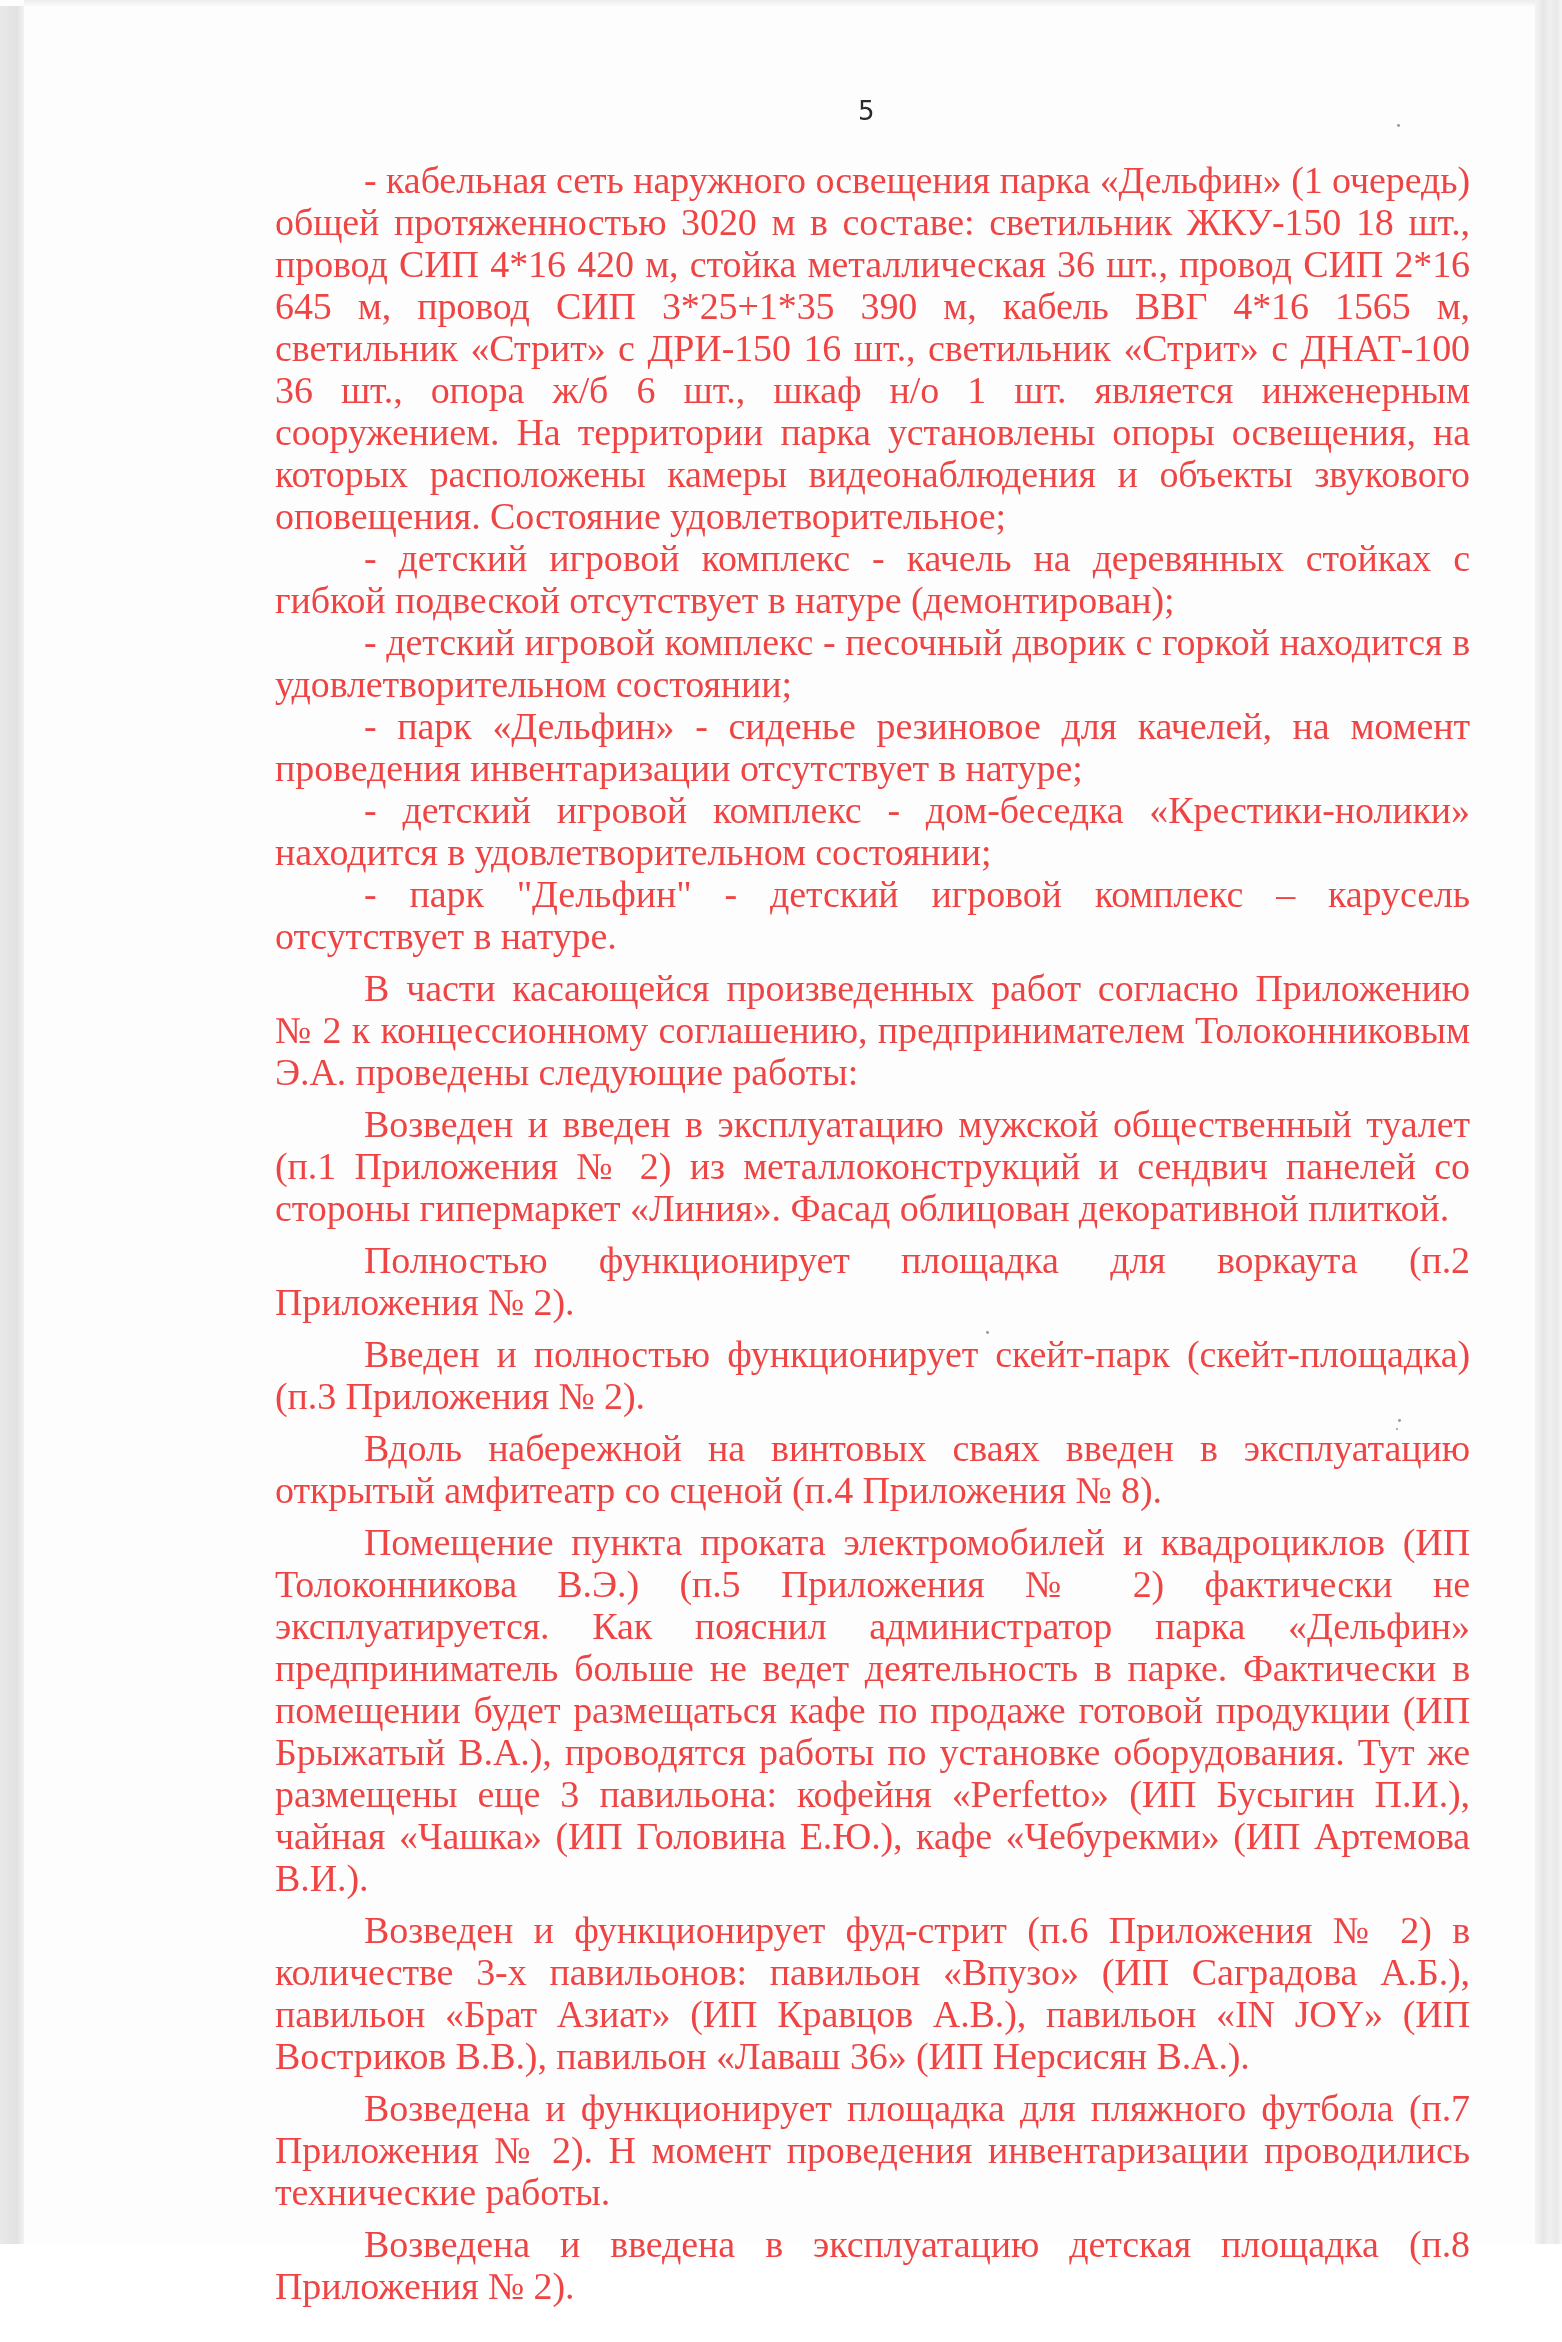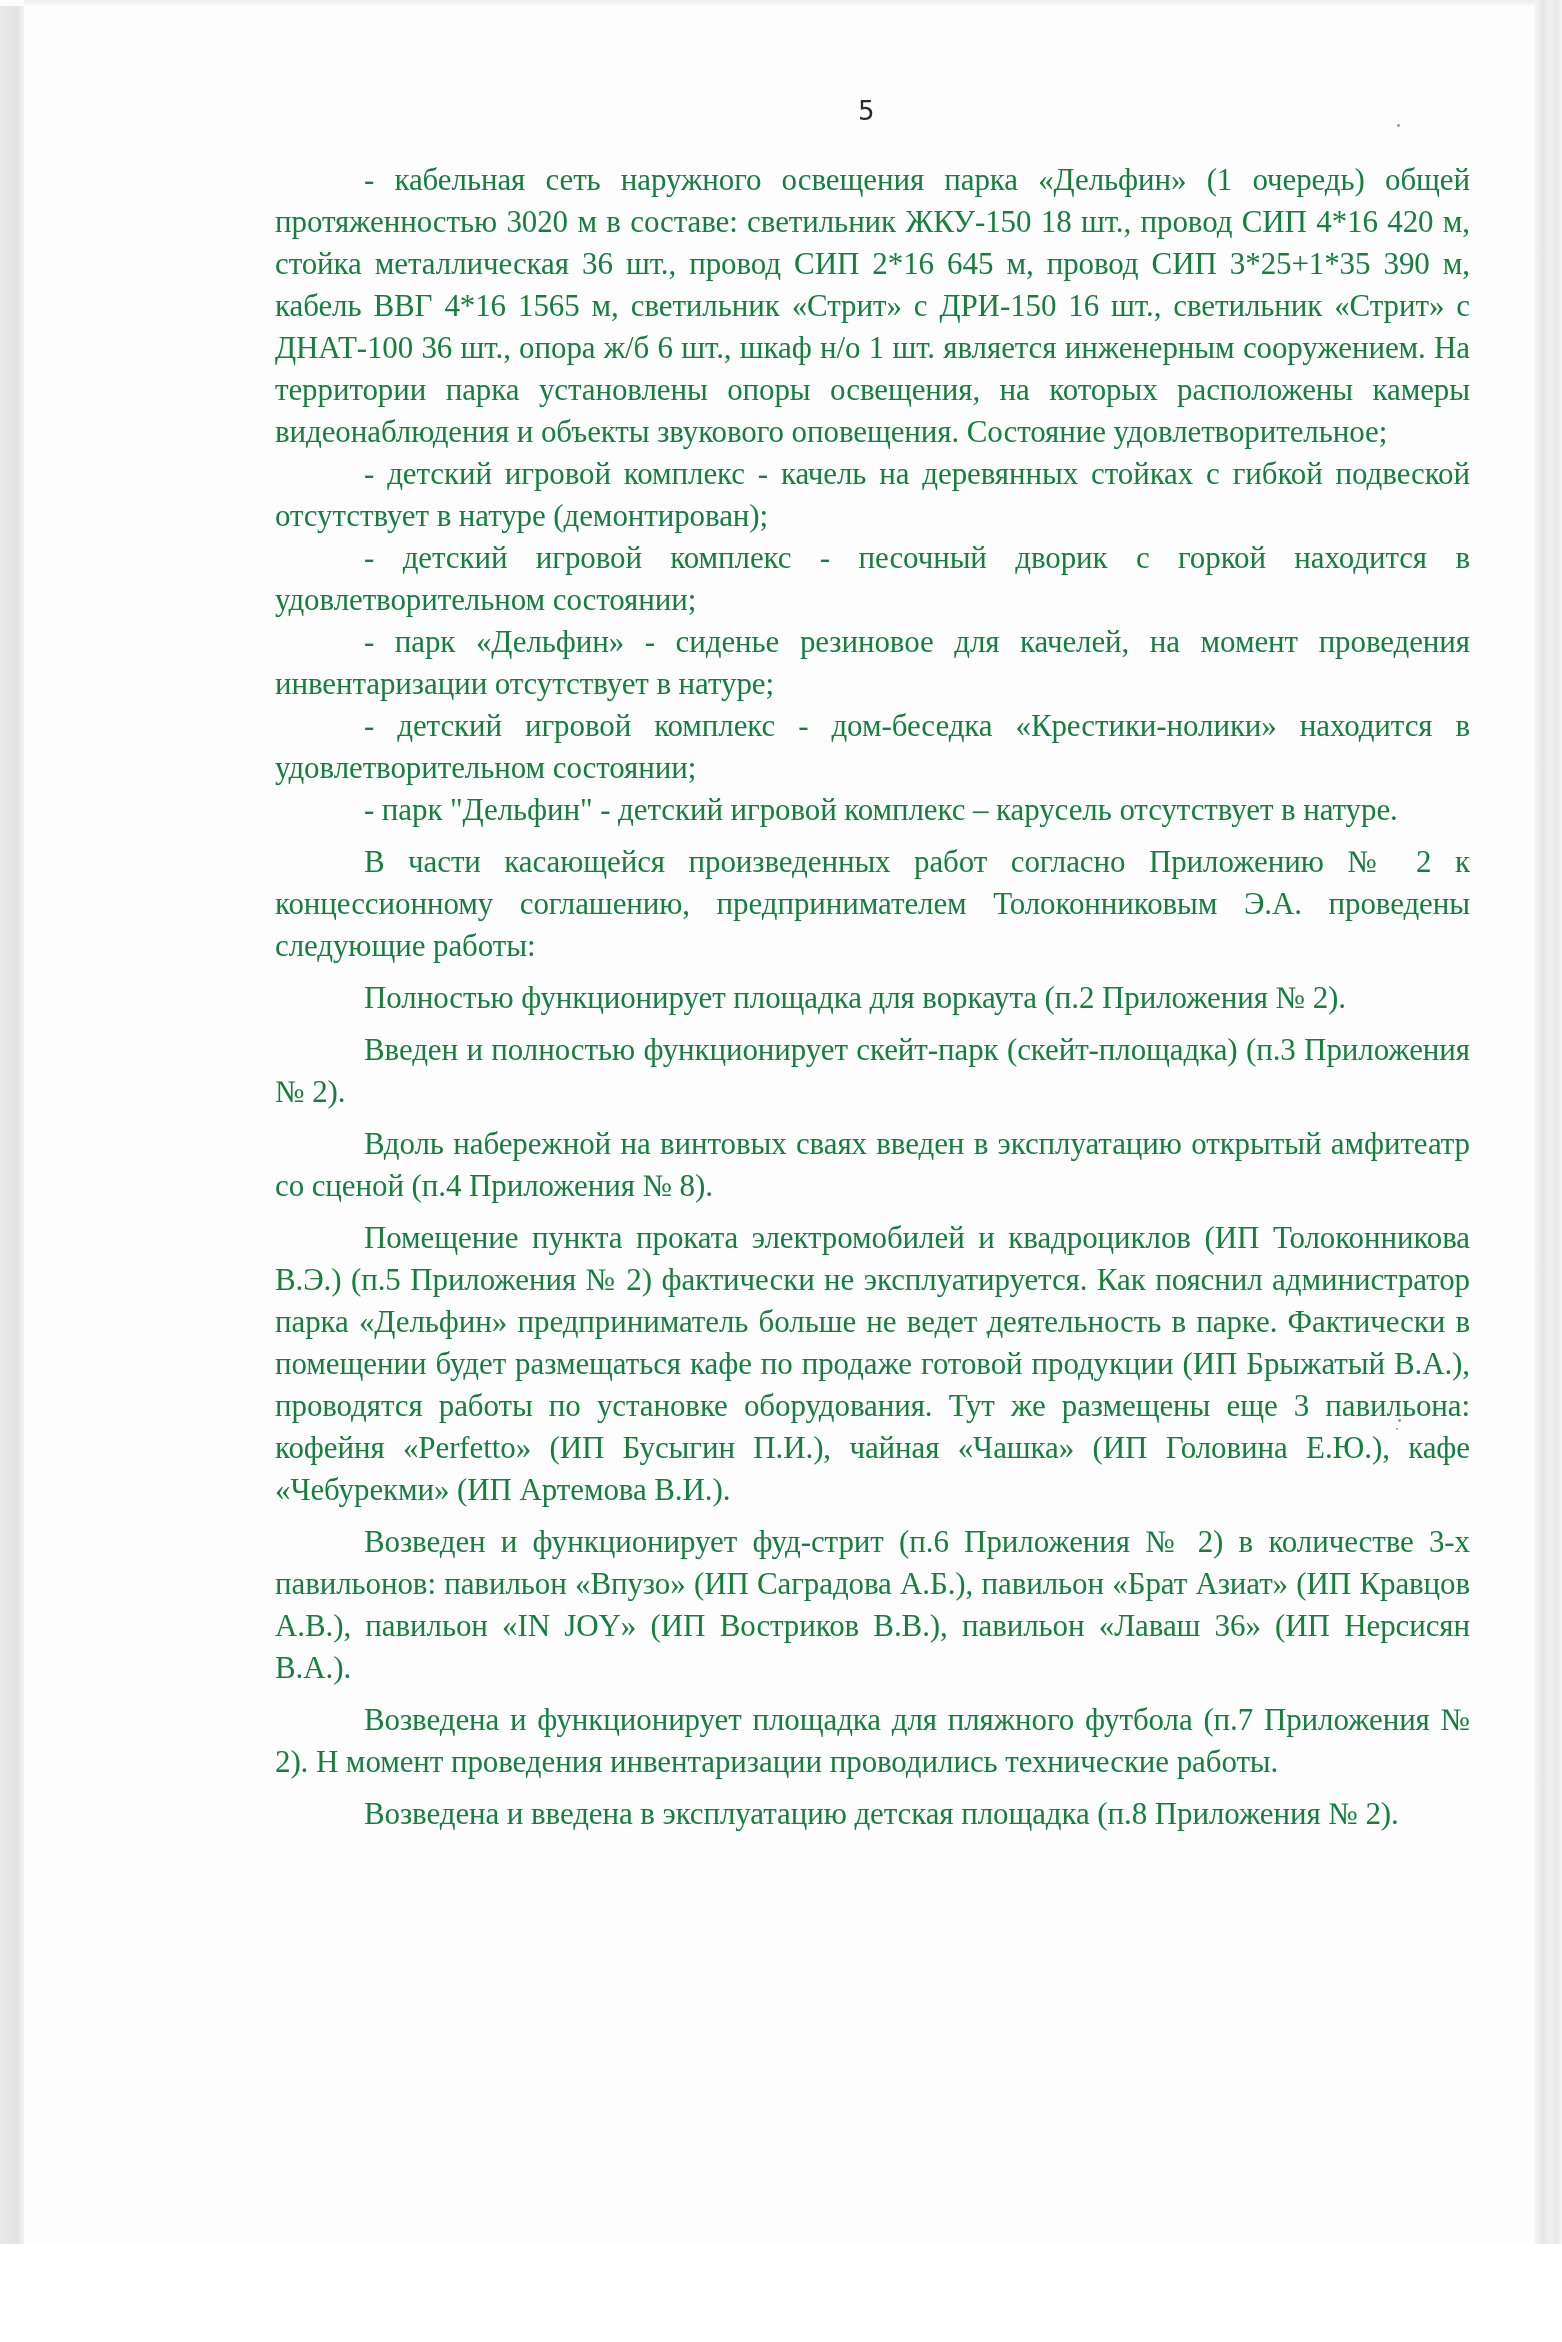--- a/index.html
+++ b/index.html
@@ -60,23 +60,23 @@
       font-size: 26px;
       color: #2a2a2a;
       line-height: 1;
     }
     .doc-body {
       position: absolute;
       left: 275px;
       top: 159px;
       width: 1195px;
       font-family: "Liberation Serif", serif;
-      font-size: 31px;
+      font-size: 38px;
       line-height: 42px;
-      color: #15803d;
+      color: #ef4444;
       text-align: justify;
       text-align-last: left;
       letter-spacing: -0.1px;
     }
     .doc-body p {
       margin: 0;
       text-indent: 89px;
     }
     .doc-body p.gap {
       margin-top: 10px;
@@ -97,20 +97,21 @@
   <div class="page-number">5</div>
 
   <div class="doc-body">
     <p>- кабельная сеть наружного освещения парка «Дельфин» (1 очередь) общей протяженностью 3020 м в составе: светильник ЖКУ-150 18 шт., провод СИП 4*16 420 м, стойка металлическая 36 шт., провод СИП 2*16 645 м, провод СИП 3*25+1*35 390 м, кабель ВВГ 4*16 1565 м, светильник «Стрит» с ДРИ-150 16 шт., светильник «Стрит» с ДНАТ-100 36 шт., опора ж/б 6 шт., шкаф н/о 1 шт. является инженерным сооружением. На территории парка установлены опоры освещения, на которых расположены камеры видеонаблюдения и объекты звукового оповещения. Состояние удовлетворительное;</p>
     <p>- детский игровой комплекс - качель на деревянных стойках с гибкой подвеской отсутствует в натуре (демонтирован);</p>
     <p>- детский игровой комплекс - песочный дворик с горкой находится в удовлетворительном состоянии;</p>
     <p>- парк «Дельфин» - сиденье резиновое для качелей, на момент проведения инвентаризации отсутствует в натуре;</p>
     <p>- детский игровой комплекс - дом-беседка «Крестики-нолики» находится в удовлетворительном состоянии;</p>
     <p>- парк "Дельфин" - детский игровой комплекс – карусель отсутствует в натуре.</p>
     <p class="gap">В части касающейся произведенных работ согласно Приложению № 2 к концессионному соглашению, предпринимателем Толоконниковым Э.А. проведены следующие работы:</p>
+    <p class="gap">Возведен и введен в эксплуатацию мужской общественный туалет (п.1 Приложения № 2) из металлоконструкций и сендвич панелей со стороны гипермаркет «Линия». Фасад облицован декоративной плиткой.</p>
     <p class="gap">Полностью функционирует площадка для воркаута (п.2 Приложения № 2).</p>
     <p class="gap">Введен и полностью функционирует скейт-парк (скейт-площадка) (п.3 Приложения № 2).</p>
     <p class="gap">Вдоль набережной на винтовых сваях введен в эксплуатацию открытый амфитеатр со сценой (п.4 Приложения № 8).</p>
     <p class="gap">Помещение пункта проката электромобилей и квадроциклов (ИП Толоконникова В.Э.) (п.5 Приложения № 2) фактически не эксплуатируется. Как пояснил администратор парка «Дельфин» предприниматель больше не ведет деятельность в парке. Фактически в помещении будет размещаться кафе по продаже готовой продукции (ИП Брыжатый В.А.), проводятся работы по установке оборудования. Тут же размещены еще 3 павильона: кофейня «Perfetto» (ИП Бусыгин П.И.), чайная «Чашка» (ИП Головина Е.Ю.), кафе «Чебурекми» (ИП Артемова В.И.).</p>
     <p class="gap">Возведен и функционирует фуд-стрит (п.6 Приложения № 2) в количестве 3-х павильонов: павильон «Впузо» (ИП Саградова А.Б.), павильон «Брат Азиат» (ИП Кравцов А.В.), павильон «IN JOY» (ИП Востриков В.В.), павильон «Лаваш 36» (ИП Нерсисян В.А.).</p>
     <p class="gap">Возведена и функционирует площадка для пляжного футбола (п.7 Приложения № 2). Н момент проведения инвентаризации проводились технические работы.</p>
     <p class="gap">Возведена и введена в эксплуатацию детская площадка (п.8 Приложения № 2).</p>
   </div>
 </div>
 

